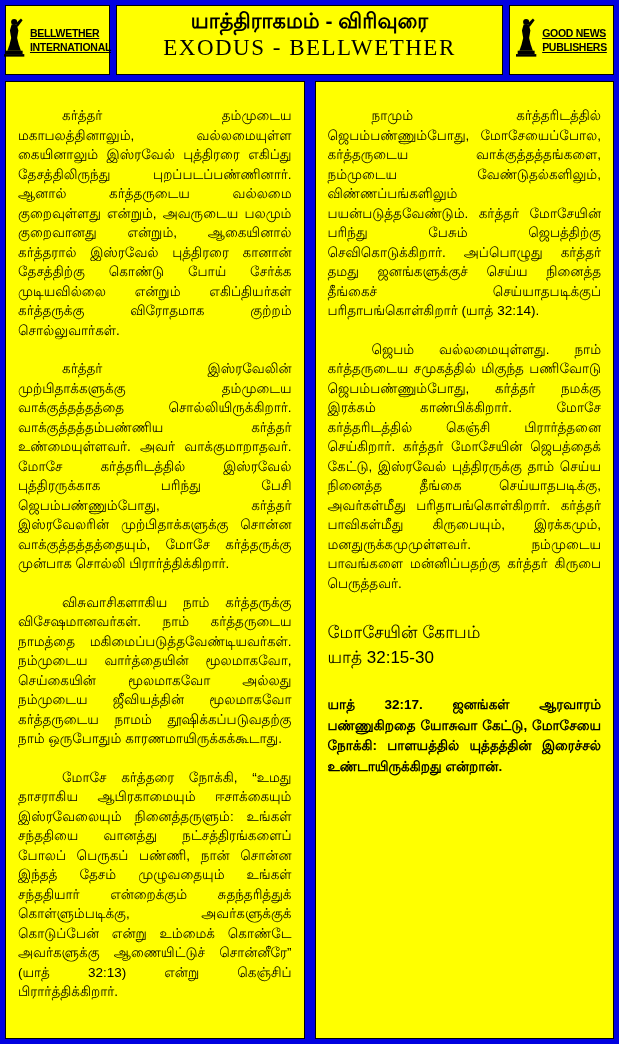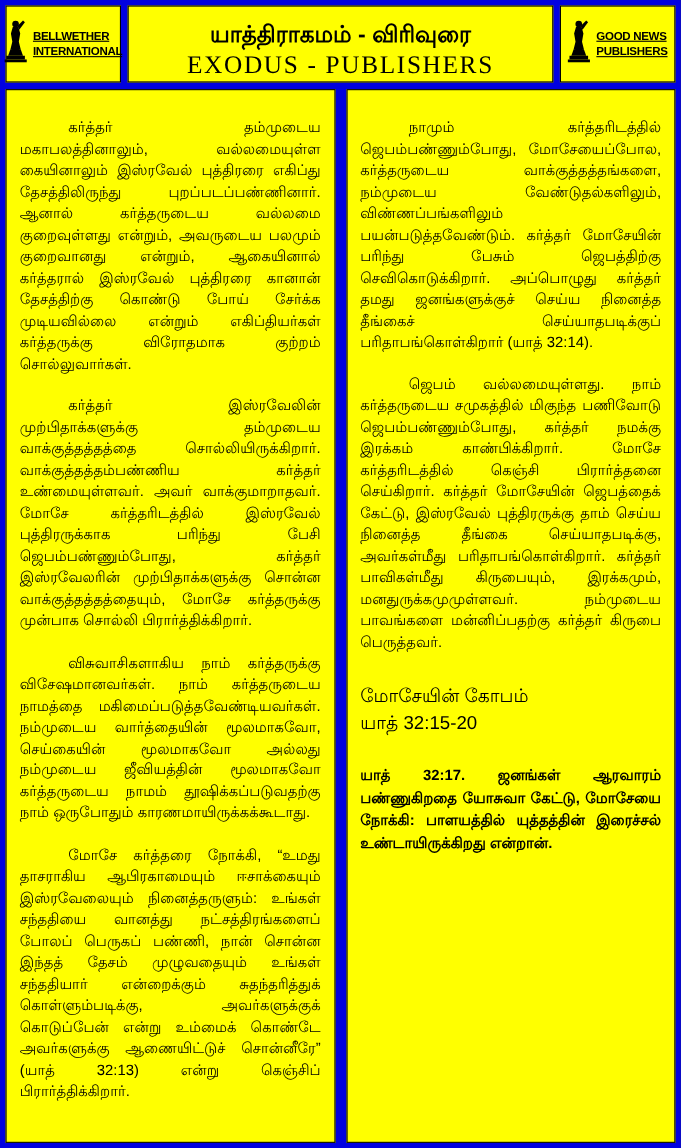--- a/index.html
+++ b/index.html
@@ -23,21 +23,21 @@
     gap: 4px; padding: 2px;
   }
   .logo-figure { flex: 0 0 auto; }
   .logo-lines { display: flex; flex-direction: column; }
   .logo-line {
     font-weight: bold; font-size: 10.5px; line-height: 14px;
     text-decoration: underline; letter-spacing: -0.3px; white-space: nowrap;
   }
   .title-box {
     flex: 1; display: flex; flex-direction: column;
-    align-items: center; justify-content: flex-end; padding: 2px 4px;
+    align-items: center; justify-content: flex-start; padding: 2px 4px;
   }
   .title-tamil {
     font-weight: bold; font-size: 21px; line-height: 26px; white-space: nowrap;
   }
   .title-english {
     font-family: "Liberation Serif", serif;
     font-size: 23px; line-height: 27px; letter-spacing: 1.5px; white-space: nowrap;
   }
   
   .body-row { flex: 1 1 auto; display: flex; gap: 10px; min-height: 0; }
@@ -77,21 +77,21 @@
         </svg>
       </span>
       <span class="logo-lines">
         <span class="logo-line">BELLWETHER</span>
         <span class="logo-line">INTERNATIONAL</span>
       </span>
     </div>
 
     <div class="panel title-box">
       <div class="title-tamil">யாத்திராகமம் - விரிவுரை</div>
-      <div class="title-english">EXODUS - PUBLISHERS</div>
+      <div class="title-english">EXODUS - BELLWETHER</div>
     </div>
 
     <div class="panel logo-box">
       <span class="logo-figure">
         <svg width="22" height="44" viewBox="0 0 26 48" aria-hidden="true">
           <g fill="#000">
             <circle cx="12" cy="5" r="3.6"></circle>
             <path d="M14 7 L20 1 L22 3 L16 11 Z"></path>
             <path d="M9 8 L15 8 L17 15 L15.5 24 L17.5 32 L12 34 L6.5 32 L8.5 24 L7 15 Z"></path>
             <path d="M6.5 32 L17.5 32 L20 39 L4 39 Z"></path>
@@ -115,20 +115,20 @@
       <p>கர்த்தர் இஸ்ரவேலின் முற்பிதாக்களுக்கு தம்முடைய வாக்குத்தத்தத்தை சொல்லியிருக்கிறார். வாக்குத்தத்தம்பண்ணிய கர்த்தர் உண்மையுள்ளவர். அவர் வாக்குமாறாதவர். மோசே கர்த்தரிடத்தில் இஸ்ரவேல் புத்திரருக்காக பரிந்து பேசி ஜெபம்பண்ணும்போது, கர்த்தர் இஸ்ரவேலரின் முற்பிதாக்களுக்கு சொன்ன வாக்குத்தத்தத்தையும், மோசே கர்த்தருக்கு முன்பாக சொல்லி பிரார்த்திக்கிறார்.</p>
       <p>விசுவாசிகளாகிய நாம் கர்த்தருக்கு விசேஷமானவர்கள். நாம் கர்த்தருடைய நாமத்தை மகிமைப்படுத்தவேண்டியவர்கள். நம்முடைய வார்த்தையின் மூலமாகவோ, செய்கையின் மூலமாகவோ அல்லது நம்முடைய ஜீவியத்தின் மூலமாகவோ கர்த்தருடைய நாமம் தூஷிக்கப்படுவதற்கு நாம் ஒருபோதும் காரணமாயிருக்கக்கூடாது.</p>
       <p>மோசே கர்த்தரை நோக்கி, “உமது தாசராகிய ஆபிரகாமையும் ஈசாக்கையும் இஸ்ரவேலையும் நினைத்தருளும்: உங்கள் சந்ததியை வானத்து நட்சத்திரங்களைப் போலப் பெருகப் பண்ணி, நான் சொன்ன இந்தத் தேசம் முழுவதையும் உங்கள் சந்ததியார் என்றைக்கும் சுதந்தரித்துக் கொள்ளும்படிக்கு, அவர்களுக்குக் கொடுப்பேன் என்று உம்மைக் கொண்டே அவர்களுக்கு ஆணையிட்டுச் சொன்னீரே” (யாத் 32:13) என்று கெஞ்சிப் பிரார்த்திக்கிறார்.</p>
     </div>
 
     <div class="panel text-col">
       <p>நாமும் கர்த்தரிடத்தில் ஜெபம்பண்ணும்போது, மோசேயைப்போல, கர்த்தருடைய வாக்குத்தத்தங்களை, நம்முடைய வேண்டுதல்களிலும், விண்ணப்பங்களிலும் பயன்படுத்தவேண்டும். கர்த்தர் மோசேயின் பரிந்து பேசும் ஜெபத்திற்கு செவிகொடுக்கிறார். அப்பொழுது கர்த்தர் தமது ஜனங்களுக்குச் செய்ய நினைத்த தீங்கைச் செய்யாதபடிக்குப் பரிதாபங்கொள்கிறார் (யாத் 32:14).</p>
       <p>ஜெபம் வல்லமையுள்ளது. நாம் கர்த்தருடைய சமுகத்தில் மிகுந்த பணிவோடு ஜெபம்பண்ணும்போது, கர்த்தர் நமக்கு இரக்கம் காண்பிக்கிறார். மோசே கர்த்தரிடத்தில் கெஞ்சி பிரார்த்தனை செய்கிறார். கர்த்தர் மோசேயின் ஜெபத்தைக் கேட்டு, இஸ்ரவேல் புத்திரருக்கு தாம் செய்ய நினைத்த தீங்கை செய்யாதபடிக்கு, அவர்கள்மீது பரிதாபங்கொள்கிறார். கர்த்தர் பாவிகள்மீது கிருபையும், இரக்கமும், மனதுருக்கமுமுள்ளவர். நம்முடைய பாவங்களை மன்னிப்பதற்கு கர்த்தர் கிருபை பெருத்தவர்.</p>
       <div class="section-heading">
         <div>மோசேயின் கோபம்</div>
-        <div>யாத் 32:15-20</div>
+        <div>யாத் 32:15-30</div>
       </div>
       <p class="verse-para">யாத் 32:17. ஜனங்கள் ஆரவாரம் பண்ணுகிறதை யோசுவா கேட்டு, மோசேயை நோக்கி: பாளயத்தில் யுத்தத்தின் இரைச்சல் உண்டாயிருக்கிறது என்றான்.</p>
     </div>
 
   </div>
 
 </div>
 
 </body></html>

